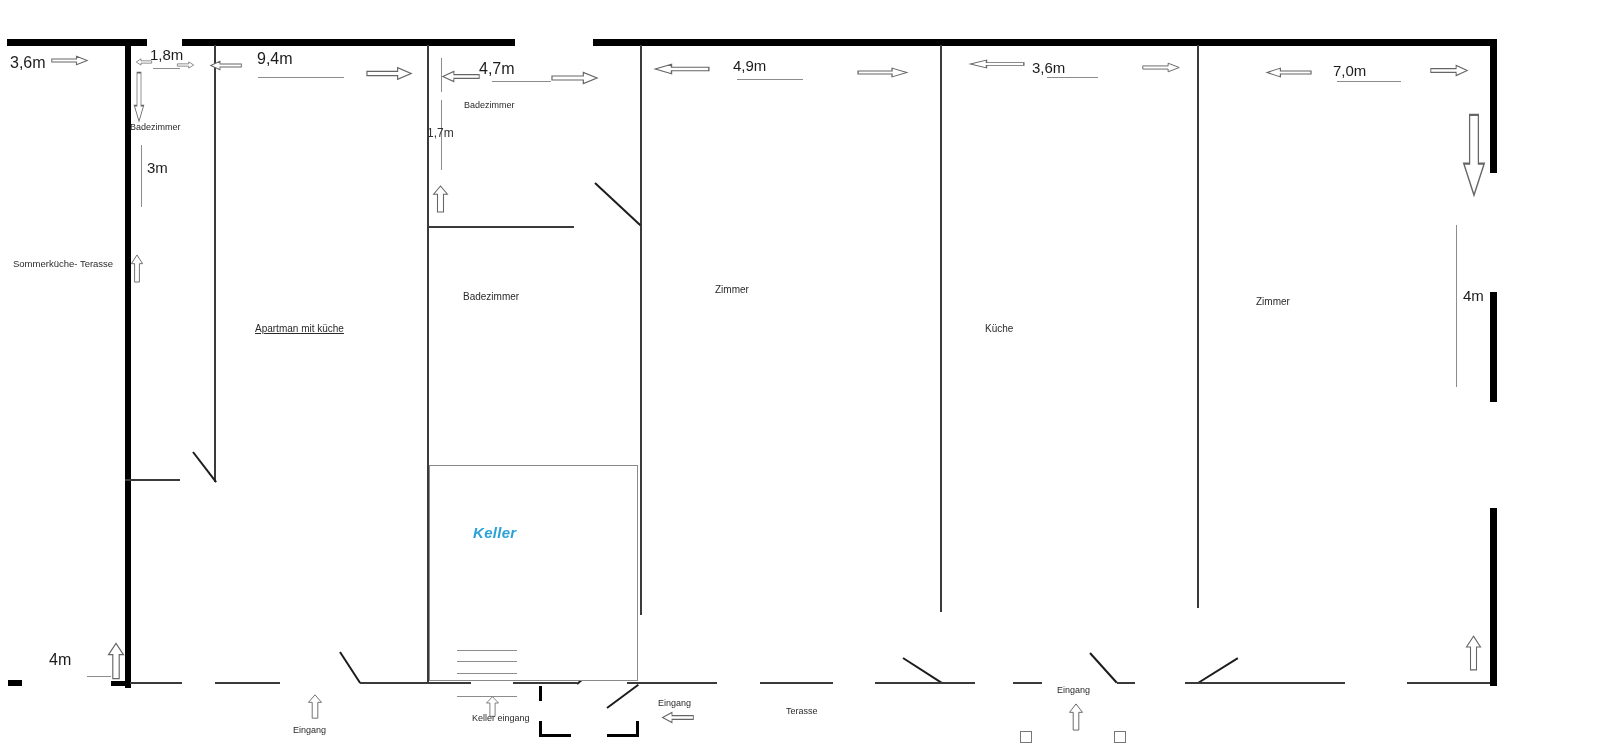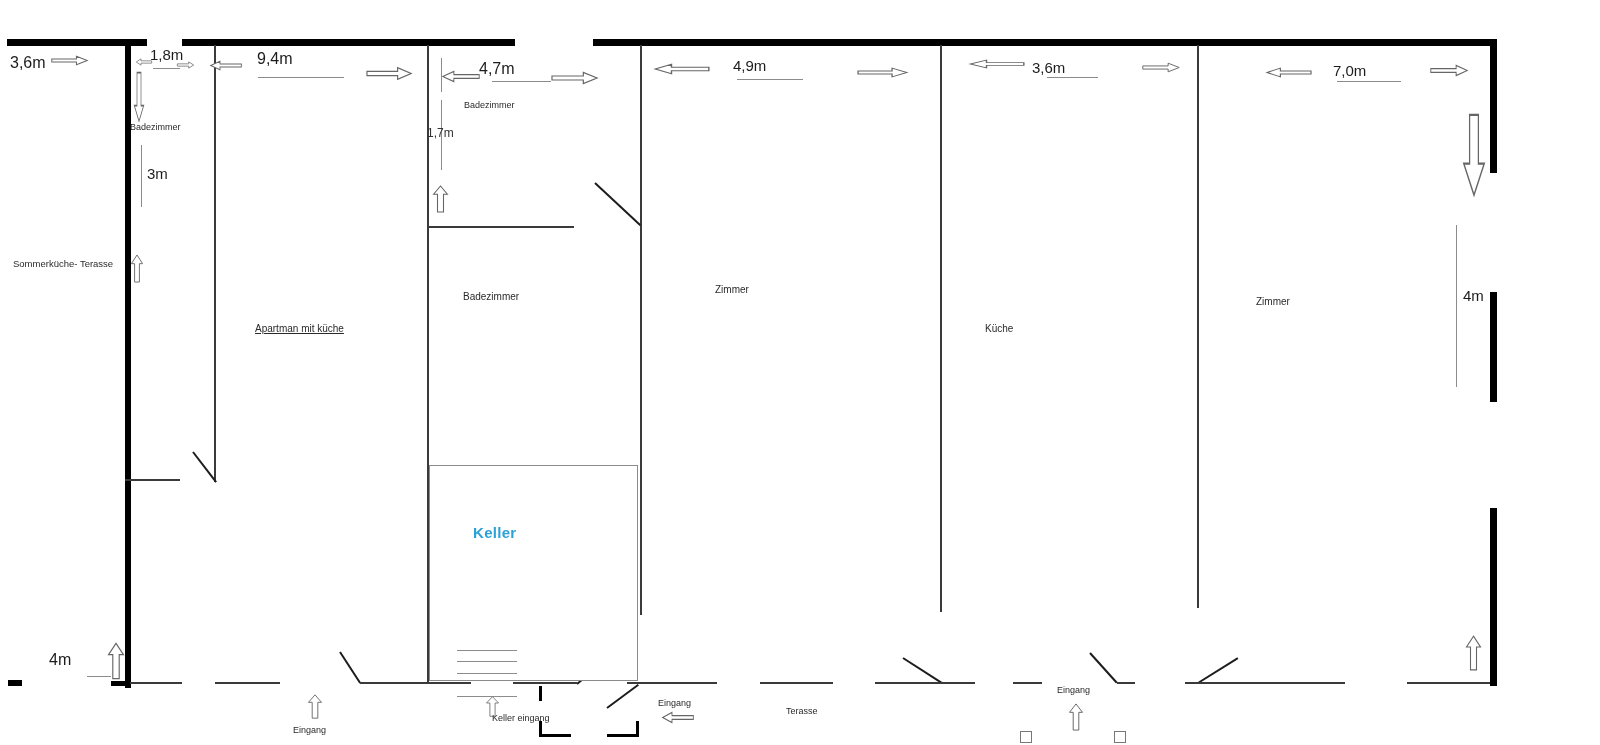--- a/index.html
+++ b/index.html
@@ -9,21 +9,21 @@
   .tline{position:absolute;background:#3a3a3a;}
   .gline{position:absolute;background:#8c8c8c;}
   .door{position:absolute;height:2px;background:#1c1c1c;transform-origin:0 50%;}
   .lbl{position:absolute;white-space:nowrap;line-height:1;}
   .dim{font-size:15px;}
   .dim-lg{font-size:16px;}
   .dim-xs{font-size:12px;color:#333;}
   .room{font-size:10px;color:#2a2a2a;}
   .small{font-size:9px;color:#2a2a2a;}
   .sm2{font-size:9.5px;color:#2a2a2a;text-align:center;}
-  .keller-label{font-size:15px;font-weight:bold;color:var(--keller-text,#2ba1d8);letter-spacing:.3px;}
+  .keller-label{font-size:15px;font-weight:bold;color:var(--keller-text,#2ba1d8);letter-spacing:.3px;font-style:italic;}
   .keller-box{position:absolute;border:1px solid #8a8a8a;background:#fff;}
   .sq{position:absolute;width:10px;height:10px;border:1px solid #777;background:#fff;}
   svg.arr{position:absolute;display:block;overflow:visible;}
   .flip{transform:scaleX(-1);}
   .flipv{transform:scaleY(-1);}
 </style>
 </head>
 <body>
 
 <div class="canvas">
@@ -166,33 +166,33 @@
   <div class="sq" style="left:1020px;top:731px;"></div>
   <div class="sq" style="left:1114px;top:731px;"></div>
 
   <div class="lbl dim-lg" style="left:10px;top:55px;">3,6m</div>
   <div class="lbl dim" style="left:150px;top:47px;">1,8m</div>
   <div class="lbl dim-lg" style="left:257px;top:51px;">9,4m</div>
   <div class="lbl dim-lg" style="left:479px;top:61px;">4,7m</div>
   <div class="lbl dim" style="left:733px;top:58px;">4,9m</div>
   <div class="lbl dim" style="left:1032px;top:60px;">3,6m</div>
   <div class="lbl dim" style="left:1333px;top:63px;">7,0m</div>
-  <div class="lbl dim" style="left:147px;top:166px;text-align:center;">3m</div>
+  <div class="lbl dim" style="left:147px;top:160px;text-align:center;">3m</div>
   <div class="lbl dim-xs" style="left:427px;top:127px;">1,7m</div>
   <div class="lbl dim-lg" style="left:49px;top:652px;">4m</div>
   <div class="lbl dim" style="left:1463px;top:288px;">4m</div>
 
   <div class="lbl small" style="left:130px;top:123px;">Badezimmer</div>
   <div class="lbl sm2" style="left:13px;top:259px;">Sommerküche- Terasse</div>
   <div class="lbl room" style="left:255px;top:324px;text-decoration:underline;">Apartman mit küche</div>
   <div class="lbl small" style="left:464px;top:101px;">Badezimmer</div>
   <div class="lbl room" style="left:463px;top:292px;">Badezimmer</div>
   <div class="lbl room" style="left:715px;top:285px;">Zimmer</div>
   <div class="lbl room" style="left:985px;top:304px;margin-top:20px;">Küche</div>
   <div class="lbl room" style="left:1256px;top:297px;">Zimmer</div>
   <div class="lbl small" style="left:786px;top:707px;">Terasse</div>
 
   <div class="lbl small" style="left:293px;top:726px;">Eingang</div>
-  <div class="lbl small" style="left:460px;top:714px;padding-left:32px;">Keller eingang</div>
+  <div class="lbl small" style="left:440px;top:714px;padding-left:32px;">Keller eingang</div>
   <div class="lbl small" style="left:658px;top:699px;">Eingang</div>
   <div class="lbl small" style="left:1057px;top:686px;">Eingang</div>
 
 </div>
 
 </body></html>

